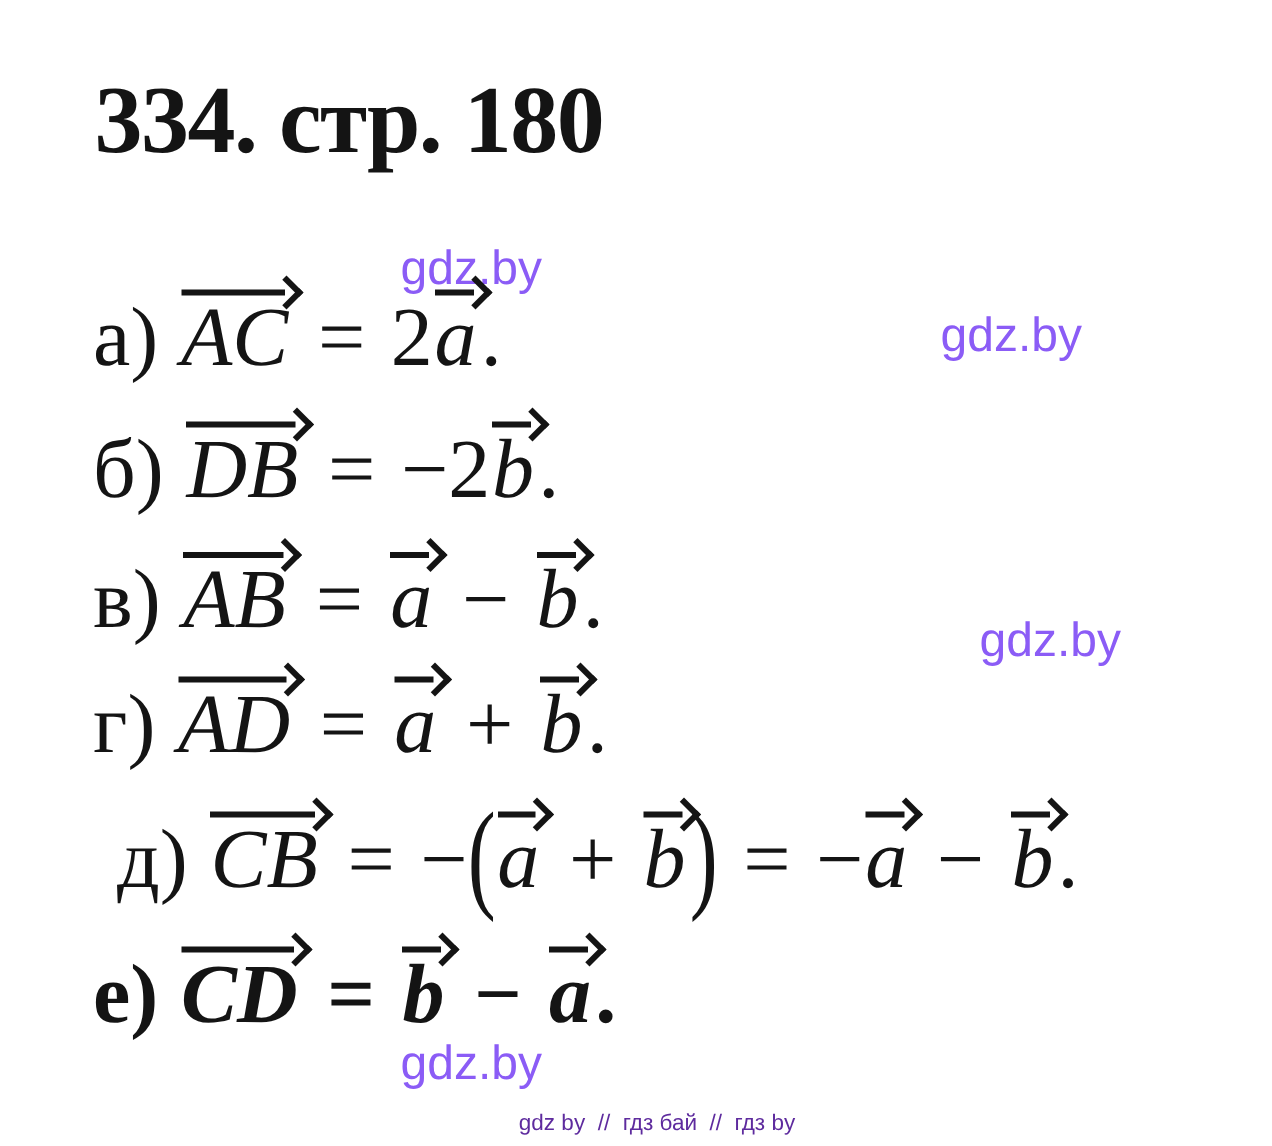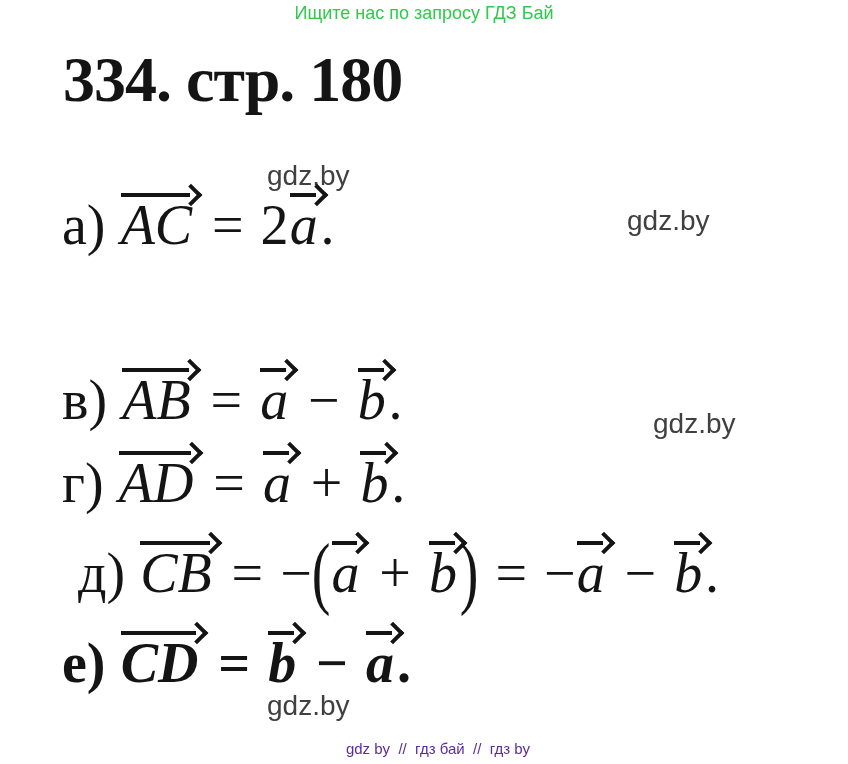--- a/index.html
+++ b/index.html
@@ -8,22 +8,22 @@
 
   
   .promo{position:absolute;top:3px;left:0;width:100%;text-align:center;
          font-family:"Liberation Sans",sans-serif;font-size:18px;line-height:1.2;}
 
   
   .title{position:absolute;left:63px;top:48px;font-size:64px;font-weight:700;
          letter-spacing:-1px;line-height:1;white-space:pre;}
 
   
-  .wm{position:absolute;font-family:"Liberation Sans",sans-serif;font-size:28px;
-      color:#404040;line-height:1;white-space:pre;}
+  .wm{position:absolute;font-family:"Liberation Sans",sans-serif;font-size:32px;
+      color:#8b5cf6;line-height:1;white-space:pre;}
   .wm1{left:267px;top:162px;}
   .wm2{left:627px;top:207px;}
   .wm3{left:653px;top:410px;}
   .wm4{left:267px;top:692px;}
 
   
   .row{position:absolute;left:62px;font-size:56px;line-height:1;white-space:pre;
        word-spacing:3px;}
   .r0{top:197px;} .r1{top:285px;} .r2{top:372px;}
   .r3{top:455px;} .r4{top:545px;margin-left:16px;} .r5{top:635px;font-weight:bold;}
@@ -46,30 +46,30 @@
   
   .footer{position:absolute;top:740px;left:0;width:100%;text-align:center;
           font-family:"Liberation Sans",sans-serif;font-size:15px;line-height:1.2;
           white-space:pre;margin-left:14px;}
 </style>
 </head>
 <body>
 
 <div class="page">
 
-  <div class="promo" style="color: rgb(47, 202, 76);">Ищите нас по запросу ГДЗ Бай</div>
 
   <div class="title">334. стр. 180</div>
 
   <div class="wm wm1">gdz.by</div>
   <div class="wm wm2">gdz.by</div>
   <div class="wm wm3">gdz.by</div>
   <div class="wm wm4">gdz.by</div>
 
   <div class="row r0"><span class="lbl">а)</span><span class="vec"><span class="arrow"><i></i><b></b></span><span class="ltr">AC</span></span><span class="txt"> = 2</span><span class="vec"><span class="arrow"><i></i><b></b></span><span class="ltr">a</span></span><span class="txt">.</span></div>
+  <div class="row r1"><span class="lbl">б)</span><span class="vec"><span class="arrow"><i></i><b></b></span><span class="ltr">DB</span></span><span class="txt"> = −2</span><span class="vec"><span class="arrow"><i></i><b></b></span><span class="ltr">b</span></span><span class="txt">.</span></div>
   <div class="row r2"><span class="lbl">в)</span><span class="vec"><span class="arrow"><i></i><b></b></span><span class="ltr">AB</span></span><span class="txt"> = </span><span class="vec"><span class="arrow"><i></i><b></b></span><span class="ltr">a</span></span><span class="txt"> − </span><span class="vec"><span class="arrow"><i></i><b></b></span><span class="ltr">b</span></span><span class="txt">.</span></div>
   <div class="row r3"><span class="lbl">г)</span><span class="vec"><span class="arrow"><i></i><b></b></span><span class="ltr">AD</span></span><span class="txt"> = </span><span class="vec"><span class="arrow"><i></i><b></b></span><span class="ltr">a</span></span><span class="txt"> + </span><span class="vec"><span class="arrow"><i></i><b></b></span><span class="ltr">b</span></span><span class="txt">.</span></div>
   <div class="row r4"><span class="lbl">д)</span><span class="vec"><span class="arrow"><i></i><b></b></span><span class="ltr">CB</span></span><span class="txt"> = −</span><span class="paren">(</span><span class="vec"><span class="arrow"><i></i><b></b></span><span class="ltr">a</span></span><span class="txt"> + </span><span class="vec"><span class="arrow"><i></i><b></b></span><span class="ltr">b</span></span><span class="paren">)</span><span class="txt"> = −</span><span class="vec"><span class="arrow"><i></i><b></b></span><span class="ltr">a</span></span><span class="txt"> − </span><span class="vec"><span class="arrow"><i></i><b></b></span><span class="ltr">b</span></span><span class="txt">.</span></div>
   <div class="row r5"><span class="lbl">е)</span><span class="vec"><span class="arrow"><i></i><b></b></span><span class="ltr">CD</span></span><span class="txt"> = </span><span class="vec"><span class="arrow"><i></i><b></b></span><span class="ltr">b</span></span><span class="txt"> − </span><span class="vec"><span class="arrow"><i></i><b></b></span><span class="ltr">a</span></span><span class="txt">.</span></div>
 
   <div class="footer" style="color: rgb(94, 43, 158);">gdz by  //  гдз бай  //  гдз by</div>
 
 </div>
 
 </body></html>

